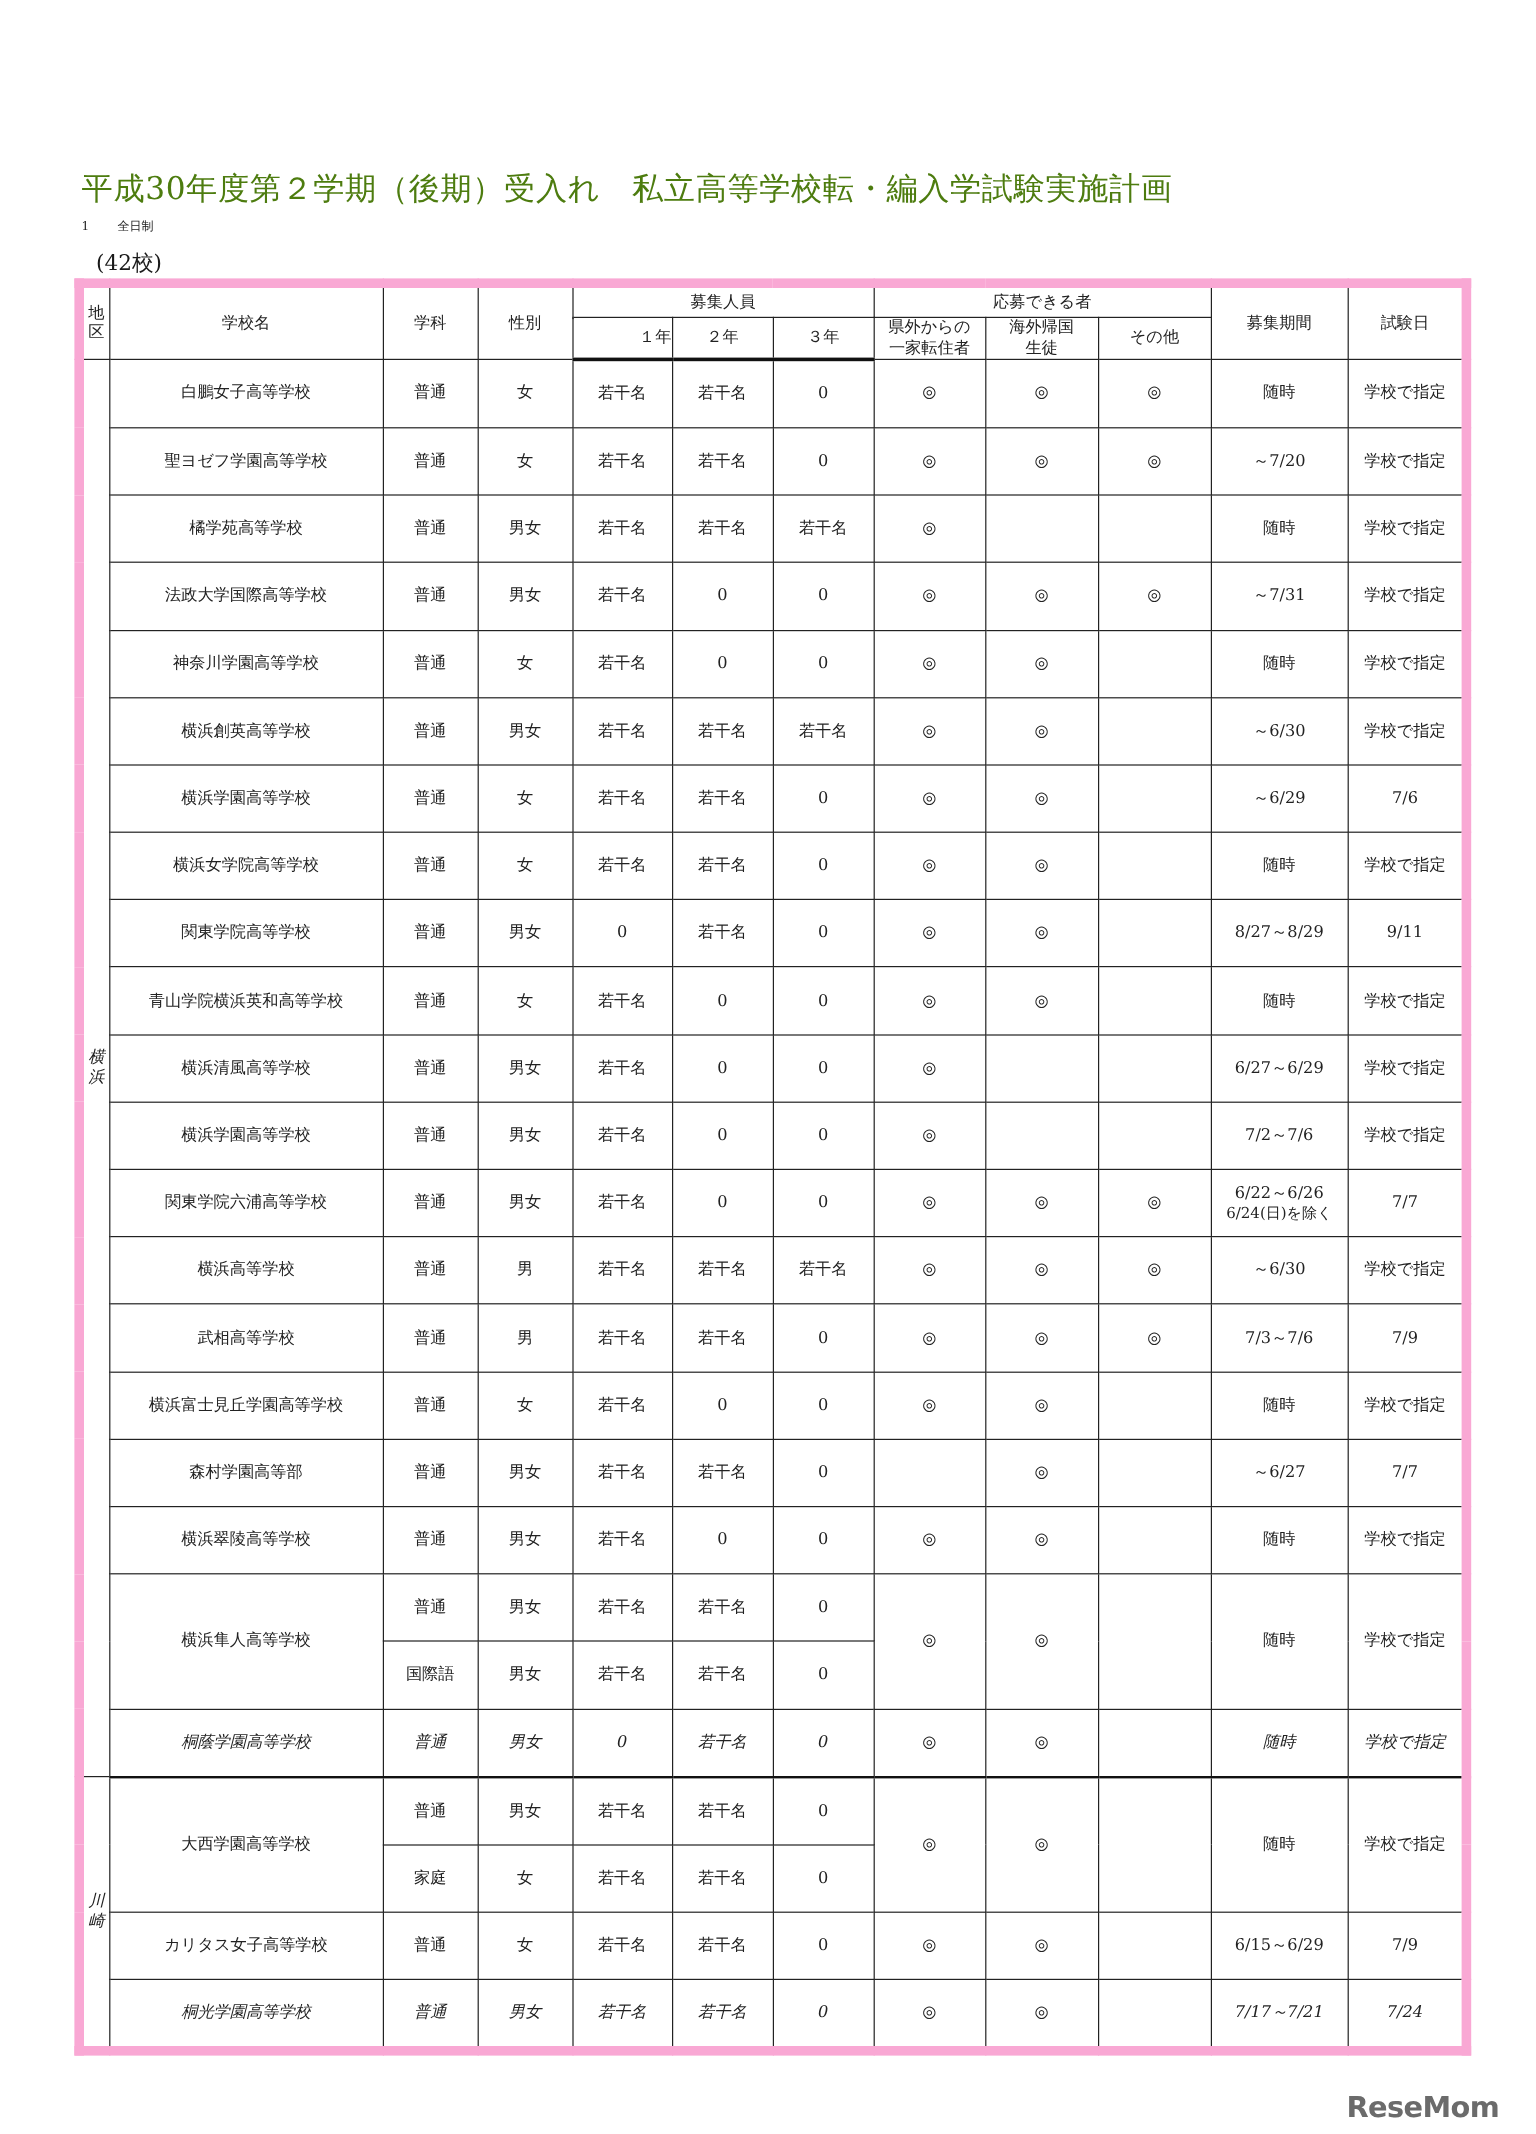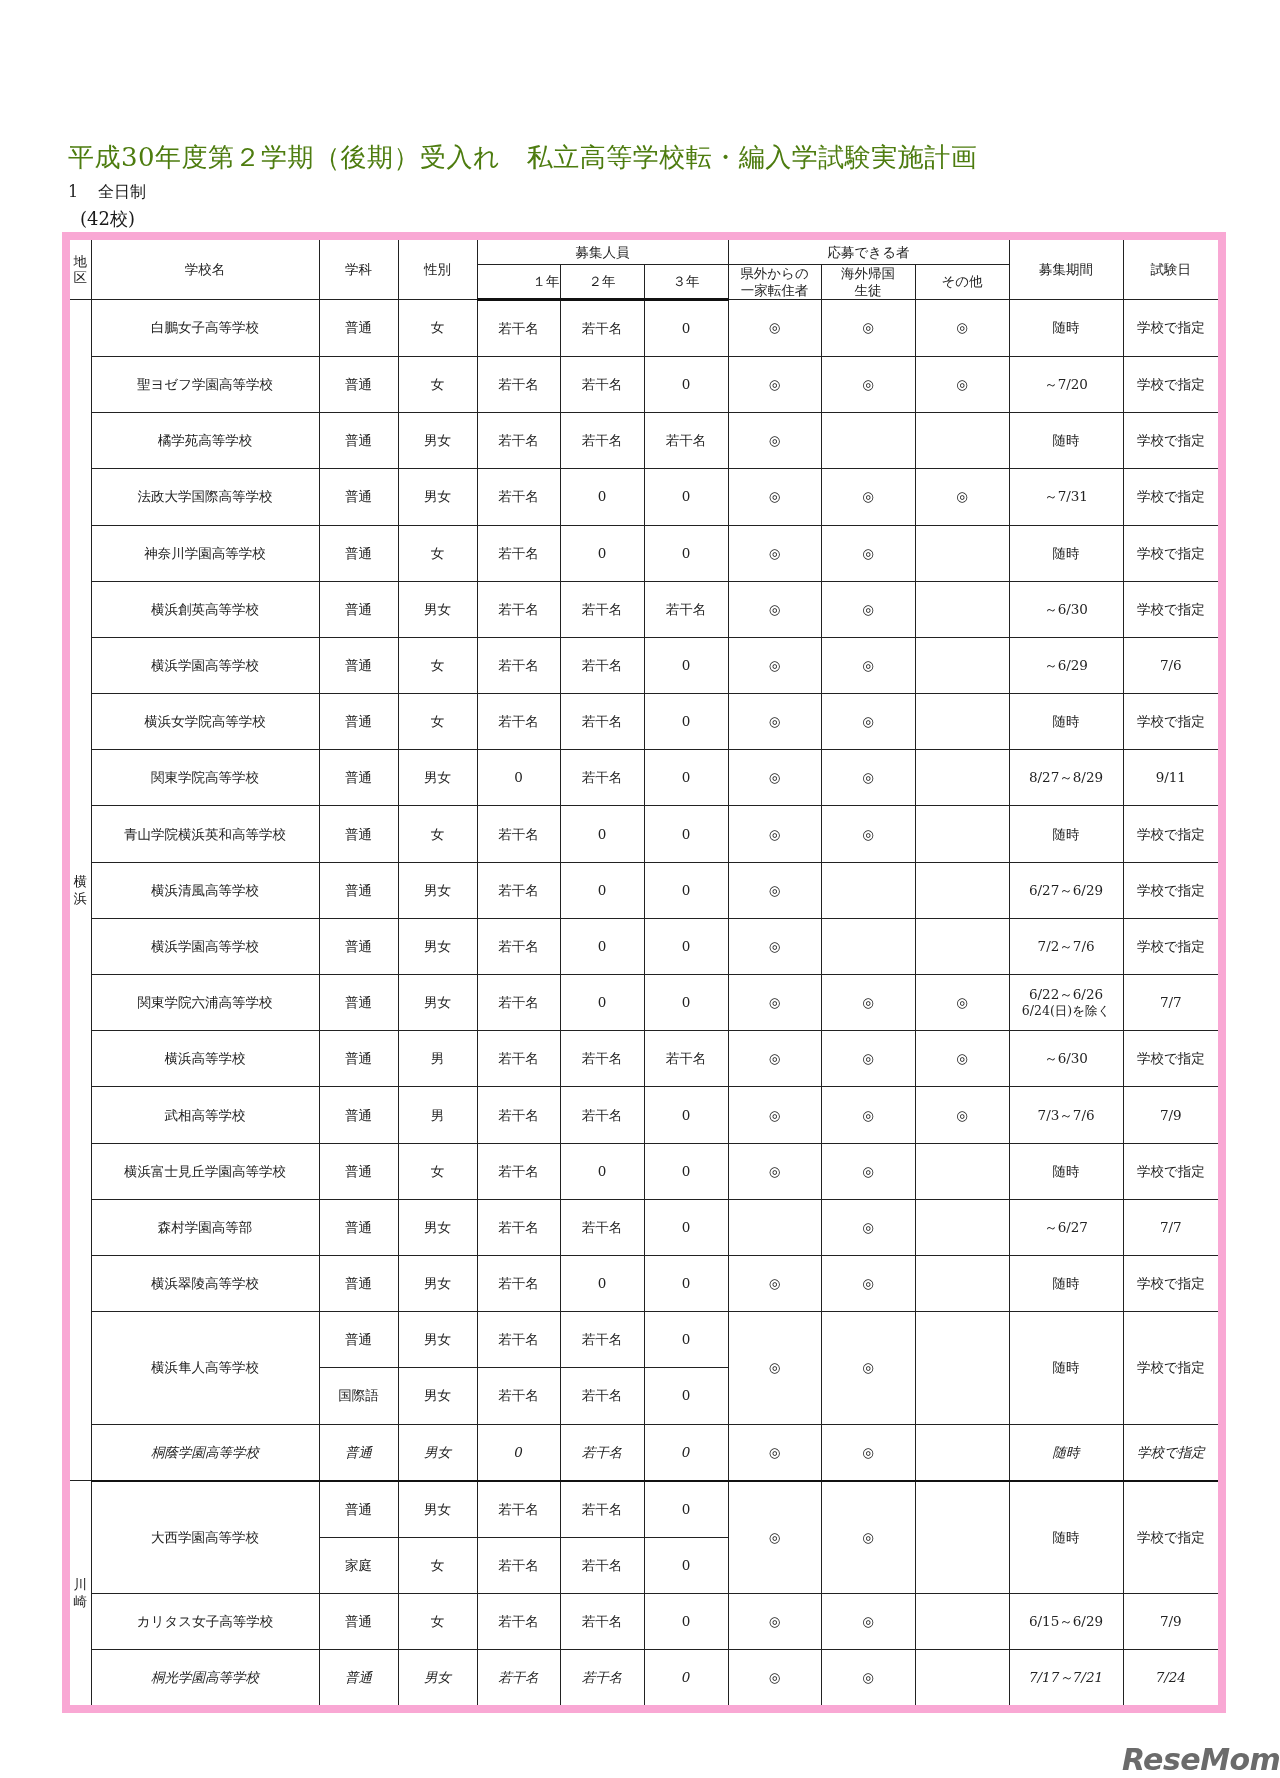--- a/index.html
+++ b/index.html
@@ -5,49 +5,49 @@
   html, body { margin: 0; padding: 0; background: #ffffff; }
   body {
     width: 1280px; height: 1778px; position: relative; overflow: hidden;
     font-family: "DejaVu Serif", "Liberation Serif", serif; color: #1a1a1a;
   }
   .title {
     position: absolute; left: 68px; top: 140px;
     font-size: 26px; letter-spacing: 0.5px; white-space: nowrap; color: #4d7c0f;
   }
   .section {
-    position: absolute; left: 68px; top: 182px; font-size: 16px; white-space: nowrap;
+    position: absolute; left: 68px; top: 182px; font-size: 10px; white-space: nowrap;
   }
   .section .num { display: inline-block; width: 30px; }
   .count {
     position: absolute; left: 80px; top: 207px; font-size: 18px;
   }
   table.plan {
     position: absolute; left: 62px; top: 232px;
     width: 1156px; border-collapse: collapse; table-layout: fixed;
     border: 8px solid #f9a8d4;
   }
   table.plan th, table.plan td {
     border: 1.5px solid #222; padding: 0; text-align: center; vertical-align: middle;
     font-size: 13.5px; font-weight: normal; line-height: 1.25; color: #222;
   }
   table.plan thead tr:last-child th { border-bottom: 3px solid #111; }
   table.plan th.h-top { height: 24px; }
   table.plan th.h-mid { height: 25px; }
   table.plan th.h-bot { height: 25px; text-align: right; }
   table.plan td { height: 55.2px; }
   td.name { text-align: left; padding-left: 5px; font-size: 14px; }
-  td.region { font-size: 14px; line-height: 1.15; }
+  td.region { font-size: 14px; line-height: 1.15; font-style: italic; }
   tr.group-end td { border-bottom: 2.5px solid #111; font-style: italic; }
   td.circ { font-size: 16px; }
   .period-note { font-size: 12.5px; display: block; }
   .watermark {
     position: absolute; left: 1122px; top: 1742px;
     font-family: "DejaVu Sans", "Liberation Sans", sans-serif;
-    font-weight: bold; font-size: 30px; color: #6b6b6b; letter-spacing: -0.5px; font-style: italic;
+    font-weight: bold; font-size: 24px; color: #6b6b6b; letter-spacing: -0.5px;
   }
 </style>
 </head>
 <body>
 
 <div class="title">平成30年度第２学期（後期）受入れ　私立高等学校転・編入学試験実施計画</div>
 <div class="section">
   <span class="num">1</span><span>全日制</span>
 </div>
 <div class="count">(42校)</div>

